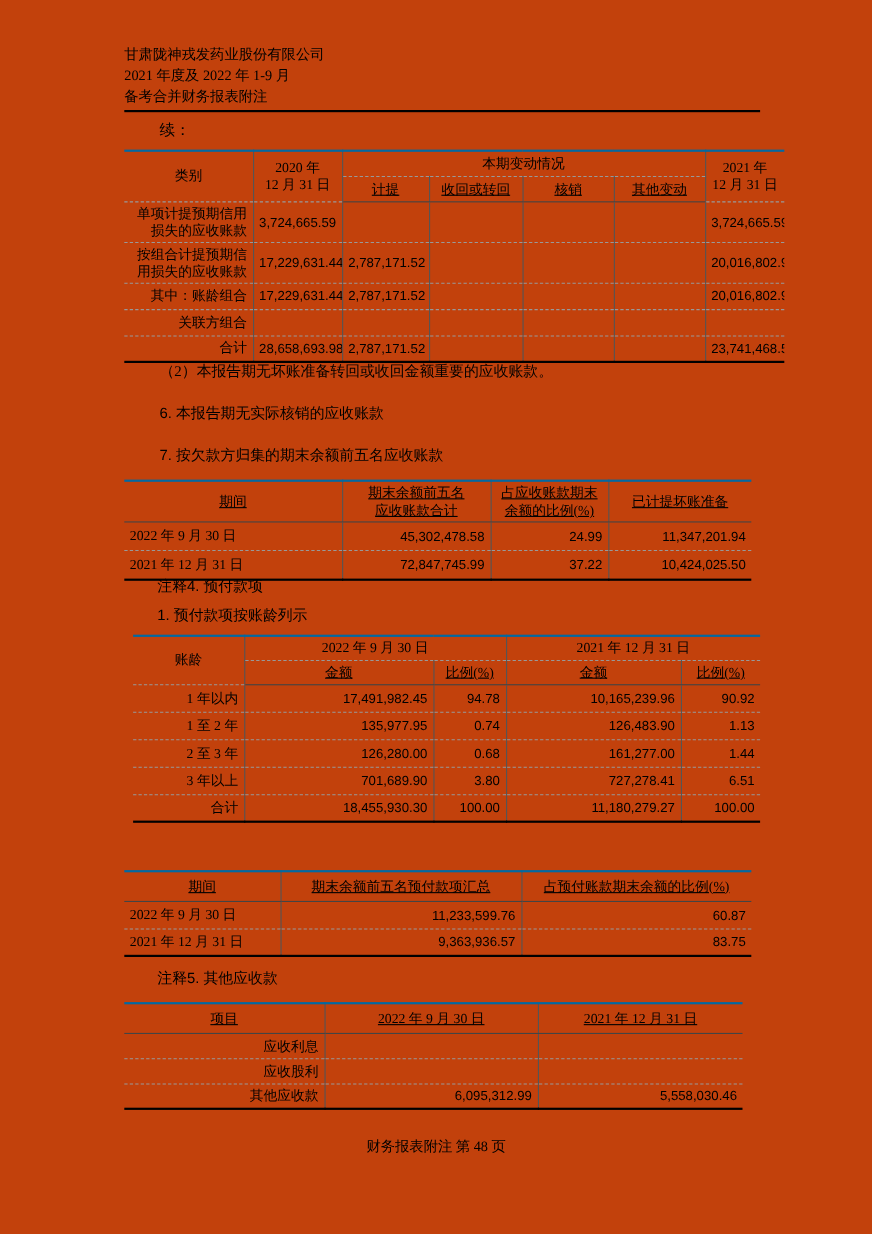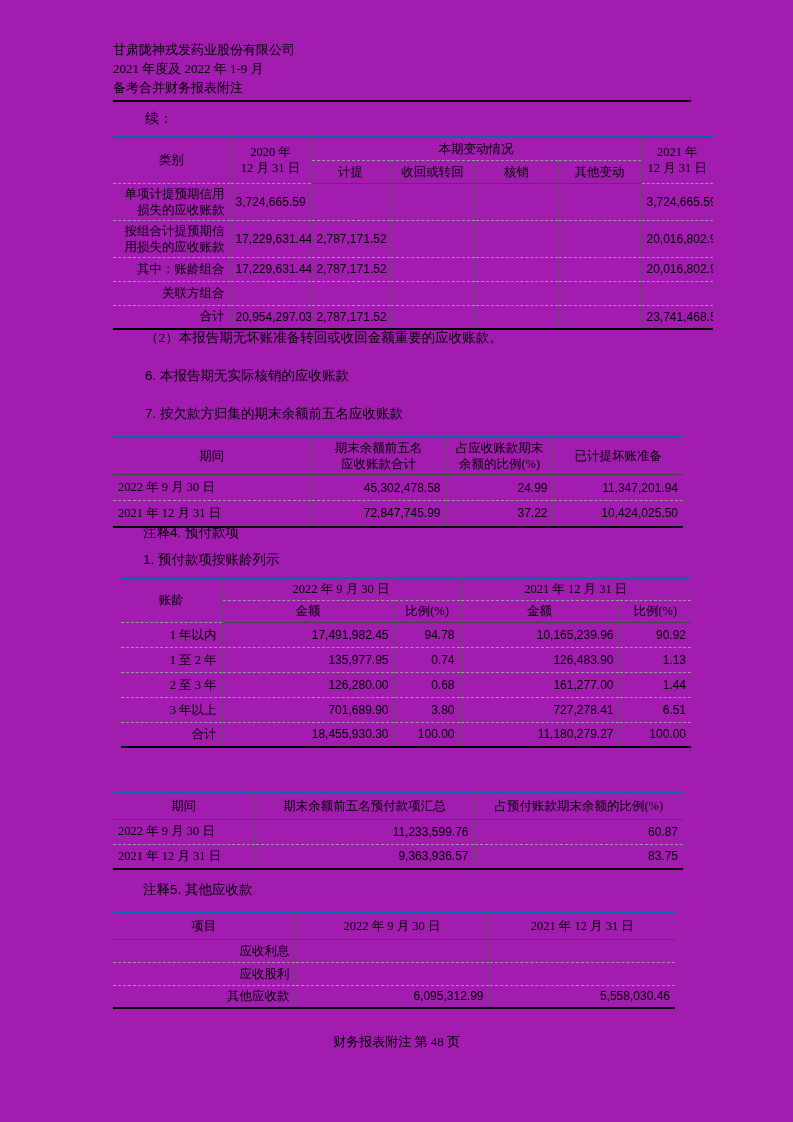--- a/index.html
+++ b/index.html
@@ -1,20 +1,20 @@
 <!DOCTYPE html>
 <html><head>
 <meta charset="utf-8">
 <style>
   html,body { margin:0; padding:0; background:#fff; }
   .page {
     position: relative;
     width: 793px;
     height: 1122px;
-    background: #a21caf;
+    background: #c2410c;
     font-family: "Liberation Serif", serif;
     color: #000;
     overflow: hidden;
   }
   
   .doc-header {
     position: absolute;
     left: 113px; top: 40px;
     width: 578px;
     font-size: 13px;
@@ -45,21 +45,21 @@
     padding: 2px 5px;
     vertical-align: middle;
     overflow: hidden;
   }
   table.fin thead th {
     font-weight: normal;
     text-align: center;
     font-size: 12.5px;
     line-height: 16px;
   }
-  table.fin thead tr:last-child > * { border-bottom: 1px solid #444; }
+  table.fin thead tr:last-child > * { border-bottom: 1px solid #444; text-decoration: underline; }
   .pre { white-space: pre-line; }
   td.lbl { font-size: 12.5px; text-align: right; line-height: 16px; }
   td.num {
     font-family: "Liberation Sans", sans-serif;
     font-size: 12px;
     text-align: right;
   }
   td.ctr { text-align: right; font-size: 12.5px; }
   .datecell { font-size: 12.5px; text-align: left; }
   
@@ -172,21 +172,21 @@
         <td class="lbl">关联方组合</td>
         <td class="num"></td>
         <td class="num"></td>
         <td class="num"></td>
         <td class="num"></td>
         <td class="num"></td>
         <td class="num"></td>
       </tr>
       <tr class="short">
         <td class="ctr">合计</td>
-        <td class="num">20,954,297.03</td>
+        <td class="num">28,658,693.98</td>
         <td class="num">2,787,171.52</td>
         <td class="num"></td>
         <td class="num"></td>
         <td class="num"></td>
         <td class="num">23,741,468.55</td>
       </tr>
     </tbody>
   </table>
 
   <div class="body-text" style="top:329px">（2）本报告期无坏账准备转回或收回金额重要的应收账款。</div>

